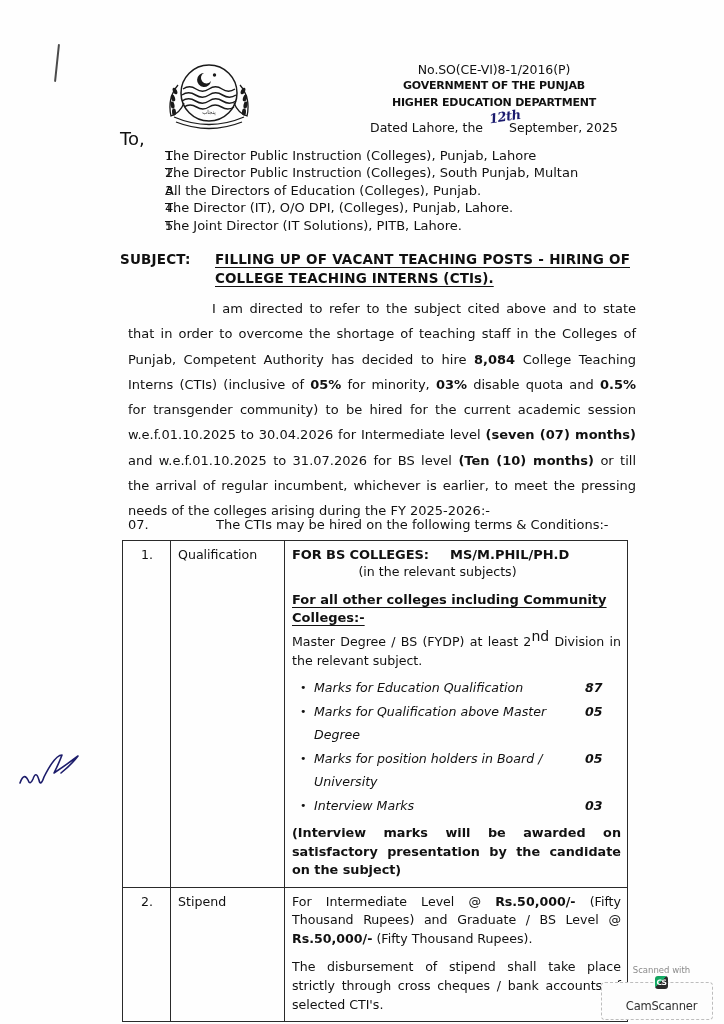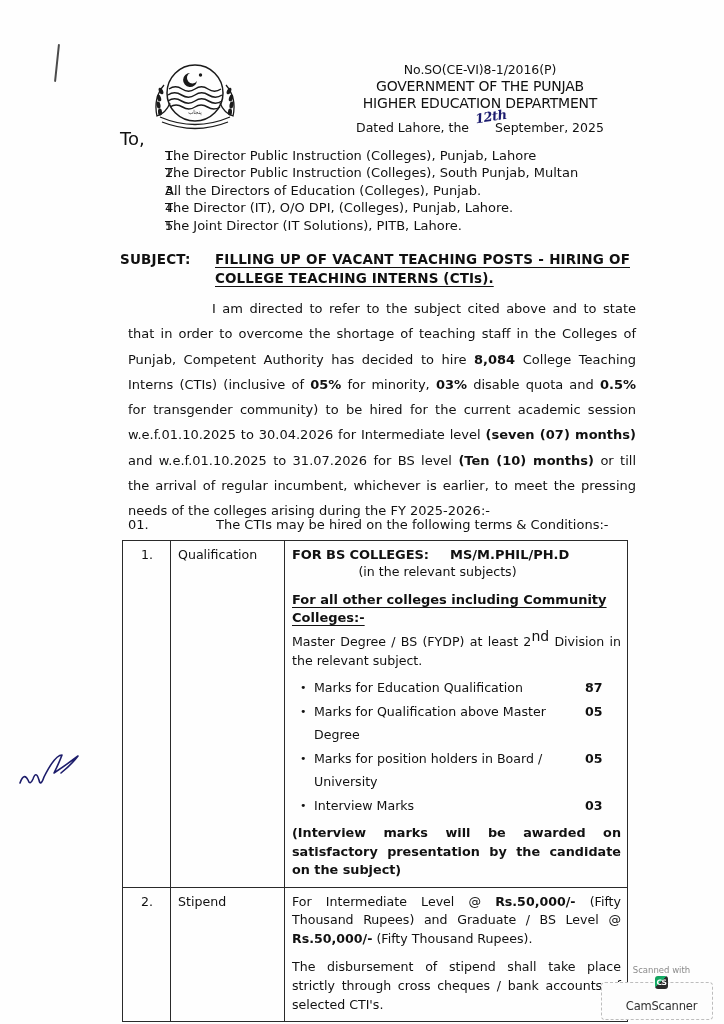--- a/index.html
+++ b/index.html
@@ -15,21 +15,21 @@
     width: 724px;
     height: 1024px;
     background: #fefefe;
     overflow: hidden;
     color: #111111;
   }
 
   
   .header {
     position: absolute;
-    left: 0;
+    left: 14px;
     top: 28px;
     width: 624px;
     height: 100px;
   }
   .emblem {
     position: absolute;
     left: 140px;
     top: 30px;
     width: 110px;
     height: 80px;
@@ -41,22 +41,22 @@
     width: 360px;
     text-align: center;
   }
   .ref-no {
     font-size: 12.5px;
     letter-spacing: -0.1px;
     line-height: 16px;
     white-space: nowrap;
   }
   .gov-line {
-    font-size: 14px;
-    font-weight: normal;
+    font-size: 11px;
+    font-weight: bold;
     line-height: 16.5px;
     letter-spacing: -0.2px;
     white-space: nowrap;
   }
   .dated-line {
     font-size: 12.5px;
     line-height: 17px;
     margin-top: 8px;
     white-space: nowrap;
     position: relative;
@@ -197,20 +197,21 @@
   }
   .marks-list {
     list-style: none;
     margin: 6px 0 0 0;
     padding: 0 14px 0 22px;
   }
   .marks-list li {
     position: relative;
     display: flex;
     line-height: 23.5px;
+    font-style: italic;
   }
   .marks-list li::before {
     content: "\2022";
     position: absolute;
     left: -14px;
     top: 0;
     font-size: 11px;
   }
   .marks-list .mtxt { flex: 1; }
   .marks-list .mval { font-weight: bold; width: 22px; text-align: left; flex: none; }
@@ -359,21 +360,21 @@
       <span class="l1">FILLING UP OF VACANT TEACHING POSTS - HIRING OF</span>
       <span class="l2">COLLEGE TEACHING INTERNS (CTIs).</span>
     </div>
   </div>
 
   <div class="para" id="para1">
     <span>I am directed to refer to the subject cited above and to state that in order to overcome the shortage of teaching staff in the Colleges of Punjab, Competent Authority has decided to hire </span><b>8,084</b><span> College Teaching Interns (CTIs) (inclusive of </span><b>05%</b><span> for minority, </span><b>03%</b><span> disable quota and </span><b>0.5%</b><span> for transgender community) to be hired for the current academic session w.e.f.01.10.2025 to 30.04.2026 for Intermediate level </span><b>(seven (07) months)</b><span> and w.e.f.01.10.2025 to 31.07.2026 for BS level </span><b>(Ten (10) months)</b><span> or till the arrival of regular incumbent, whichever is earlier, to meet the pressing needs of the colleges arising during the FY 2025-2026:-</span>
   </div>
 
   <div class="para" id="para2">
-    <span class="p2num">01.</span><span>The CTIs may be hired on the following terms &amp; Conditions:-</span>
+    <span class="p2num">07.</span><span>The CTIs may be hired on the following terms &amp; Conditions:-</span>
   </div>
 
   <table class="tbl">
     <tbody>
         <tr>
       <td class="col-num">1.</td>
       <td class="col-field">Qualification</td>
       <td class="col-body">
         <div class="q-head">
           <span class="lbl">FOR BS COLLEGES:</span>

